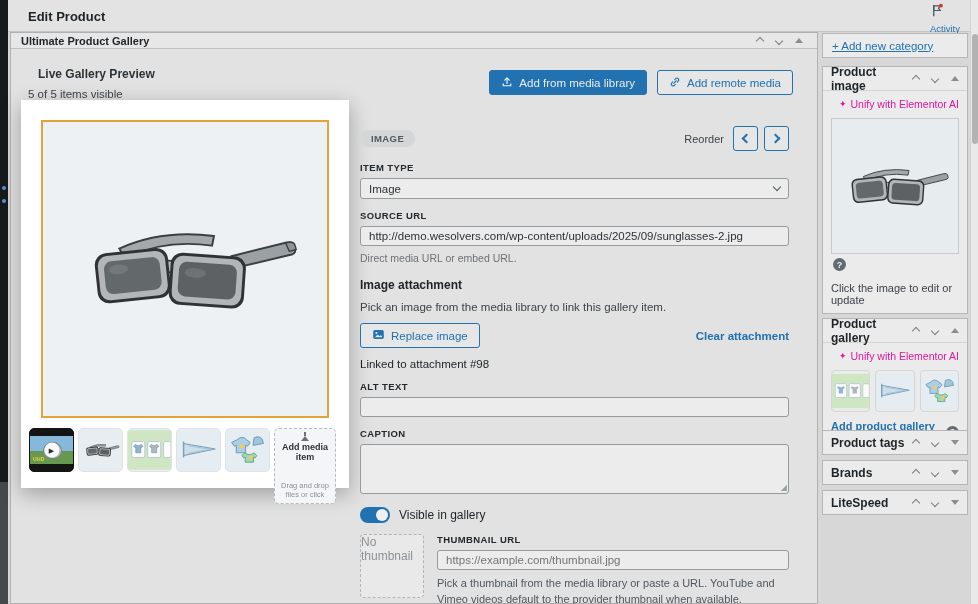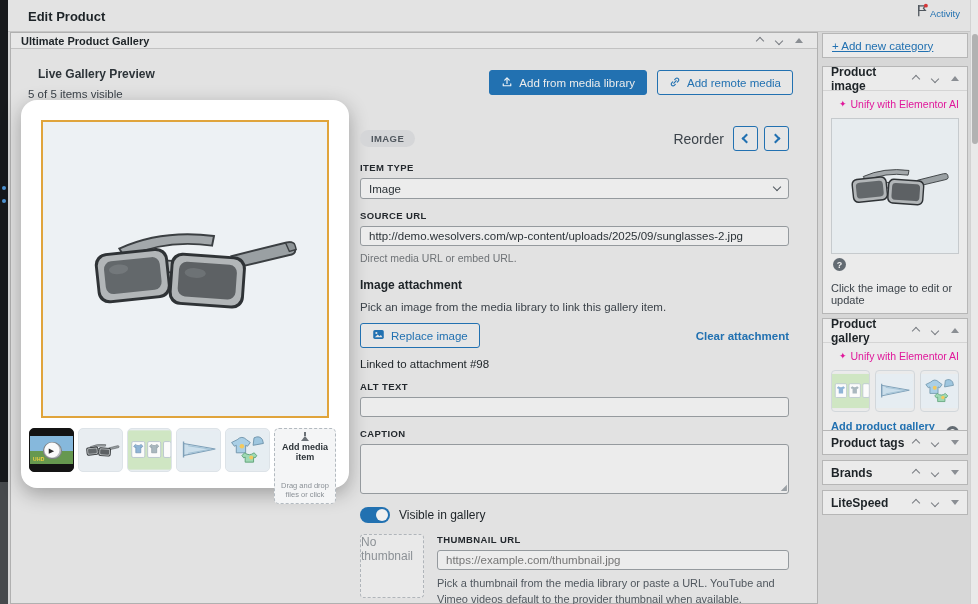--- a/index.html
+++ b/index.html
@@ -6,21 +6,21 @@
   body{font-family:"Liberation Sans",sans-serif;background:#bfbfbf;}
   .screen{position:relative;width:978px;height:604px;overflow:hidden;background:#d7d7d7;}
   .screen *{box-sizing:border-box;}
 
   
   .admin-strip{position:absolute;left:0;top:0;width:8px;height:604px;background:#17191c;}
   .admin-strip .dot{position:absolute;left:2px;width:4px;height:4px;border-radius:2px;background:#4f94d4;}
   .strip-bottom{position:absolute;left:0;top:482px;width:8px;height:122px;background:#46494c;}
   .topbar{position:absolute;left:8px;top:0;width:962px;height:32px;background:#e3e3e3;border-bottom:1px solid #c6c6c6;}
   .topbar-title{position:absolute;left:20px;top:9px;font-size:13px;font-weight:bold;color:#1d2327;}
-  .activity{position:absolute;right:10px;top:3px;display:flex;align-items:center;cursor:pointer;}
+  .activity{position:absolute;right:10px;top:3px;display:flex;flex-direction:column;align-items:flex-start;cursor:pointer;}
   .activity-label{font-size:9.5px;color:#2271b1;margin-top:1px;}
   .scrollbar{position:absolute;left:970px;top:0;width:8px;height:604px;background:#e9e9e9;border-left:1px solid #d2d2d2;}
   .scroll-thumb{position:absolute;left:1px;top:34px;width:6px;height:110px;background:#b2b2b2;border-radius:3px;}
 
   
   .metabox{position:absolute;left:10px;top:32px;width:808px;height:572px;background:#e2e2e2;border:1px solid #b0b0b0;}
   .mb-header{height:16px;display:flex;align-items:center;justify-content:space-between;padding:0 14px 0 10px;background:#e7e7e7;border-bottom:1px solid #c2c2c2;}
   .mb-title{font-size:11px;font-weight:bold;color:#1d2327;}
   .head-icons{display:flex;align-items:center;gap:13px;}
   .mb-body{position:absolute;left:0;top:17px;right:0;bottom:0;}
@@ -32,21 +32,21 @@
 
   .gallery-heading{position:absolute;left:27px;top:17px;font-size:12px;font-weight:bold;color:#2c3338;}
   .gallery-count{position:absolute;left:17px;top:38px;font-size:11.5px;color:#3c434a;}
   .actions{position:absolute;top:20px;right:24px;display:flex;gap:10px;padding-left:31px;}
 
   .btn{display:inline-flex;align-items:center;justify-content:center;gap:6px;height:25px;padding:0 11px;border:1px solid #2271b1;border-radius:3px;background:#e6e6e6;color:#2271b1;font-size:11.5px;font-family:inherit;cursor:pointer;white-space:nowrap;}
   .btn-primary{background:#2271b1;color:#ececec;}
   .sq-btn{width:25px;padding:0;font-weight:bold;}
 
   
-  .preview-card{position:absolute;left:10px;top:50px;width:328px;height:388px;background:#ffffff;border-radius:16px;box-shadow:0 6px 20px rgba(0,0,0,.30);}
+  .preview-card{position:absolute;left:10px;top:50px;width:328px;height:388px;background:#ffffff;border-radius:0;box-shadow:0 6px 20px rgba(0,0,0,.30);}
   .stage{position:absolute;left:20px;top:20px;width:288px;height:298px;border:2px solid #e0a43b;background:#edf1f4;display:flex;align-items:center;justify-content:center;}
   .thumb-row{position:absolute;left:8px;top:328px;right:6px;display:flex;gap:4px;align-items:flex-start;}
   .thumb{position:relative;width:45px;height:44px;border-radius:5px;background:#e8edf1;border:1px solid #dde3e8;overflow:hidden;flex:none;cursor:pointer;}
   .thumb svg{display:block;width:100%;height:100%;}
   .thumb-video{background:#141414;border-color:#141414;}
   .vid-sky{position:absolute;left:0;right:0;top:7px;height:16px;background:#86b8dc;}
   .vid-grass{position:absolute;left:0;right:0;bottom:7px;height:13px;background:#66984f;}
   .vid-bunny{position:absolute;left:13px;top:13px;width:19px;height:17px;border-radius:50% 50% 45% 45%;background:#b9bcbe;border:1px solid #7d8184;}
   .vid-play{position:absolute;left:50%;top:50%;transform:translate(-50%,-50%);width:15px;height:15px;border-radius:50%;background:rgba(255,255,255,.92);color:#2b2b2b;font-size:7px;display:flex;align-items:center;justify-content:center;}
   .vid-uhd{position:absolute;left:3px;bottom:9px;font-size:5px;font-weight:bold;color:#f3d13f;letter-spacing:.3px;}
@@ -56,21 +56,21 @@
   .add-box-title{font-size:9px;font-weight:bold;color:#2c3338;line-height:1.15;margin-top:1px;}
   .add-box-hint{font-size:7.5px;color:#8a9096;line-height:1.2;margin-top:18px;}
   .up-arrow{width:0;height:0;margin:0 auto;border-left:4px solid transparent;border-right:4px solid transparent;border-bottom:5px solid #6b7177;}
   .up-arrow-stem{width:1.5px;height:4px;background:#6b7177;margin:0 auto;}
 
   
   .form{position:absolute;left:349px;top:76px;width:429px;font-size:12px;color:#1d2327;}
   .row-head{display:flex;align-items:center;height:25px;}
   .pill{background:#d5d6d8;color:#50575e;font-size:9.5px;font-weight:bold;letter-spacing:.4px;padding:3px 11px;border-radius:10px;}
   .row-head .spacer{flex:1;}
-  .reorder-label{font-size:14px;color:#3c434a;margin-right:9px;}
+  .reorder-label{font-size:11px;color:#3c434a;margin-right:9px;}
   .row-head .btn + .btn{margin-left:6px;}
   .chev-glyph{width:7px;height:7px;border-left:2px solid #2271b1;border-bottom:2px solid #2271b1;}
   .chev-glyph.left{transform:rotate(45deg);margin-left:2px;}
   .chev-glyph.right{transform:rotate(225deg);margin-right:2px;}
   .fieldlabel{display:block;font-size:9.5px;font-weight:bold;letter-spacing:.4px;color:#23282d;margin:11px 0 5px;}
   .input,.select,.textarea{width:100%;background:#ececec;border:1px solid #959a9e;border-radius:3px;font-family:inherit;font-size:11.5px;color:#2c3338;padding:0 8px;}
   .input{height:20px;}
   .select{height:21px;display:flex;align-items:center;justify-content:space-between;cursor:pointer;}
   .textarea{height:50px;position:relative;padding:4px 8px;resize:none;display:block;}
   .grip{position:absolute;color:#9aa0a5;font-size:8px;}

